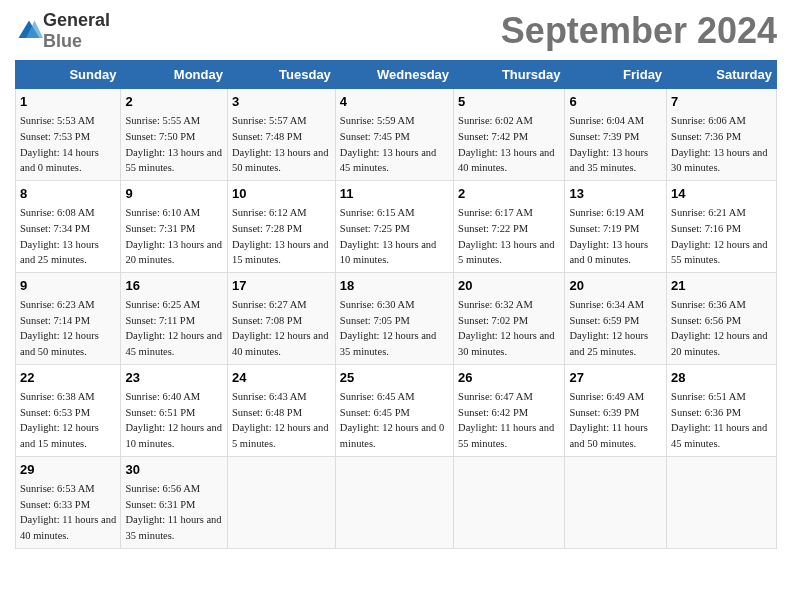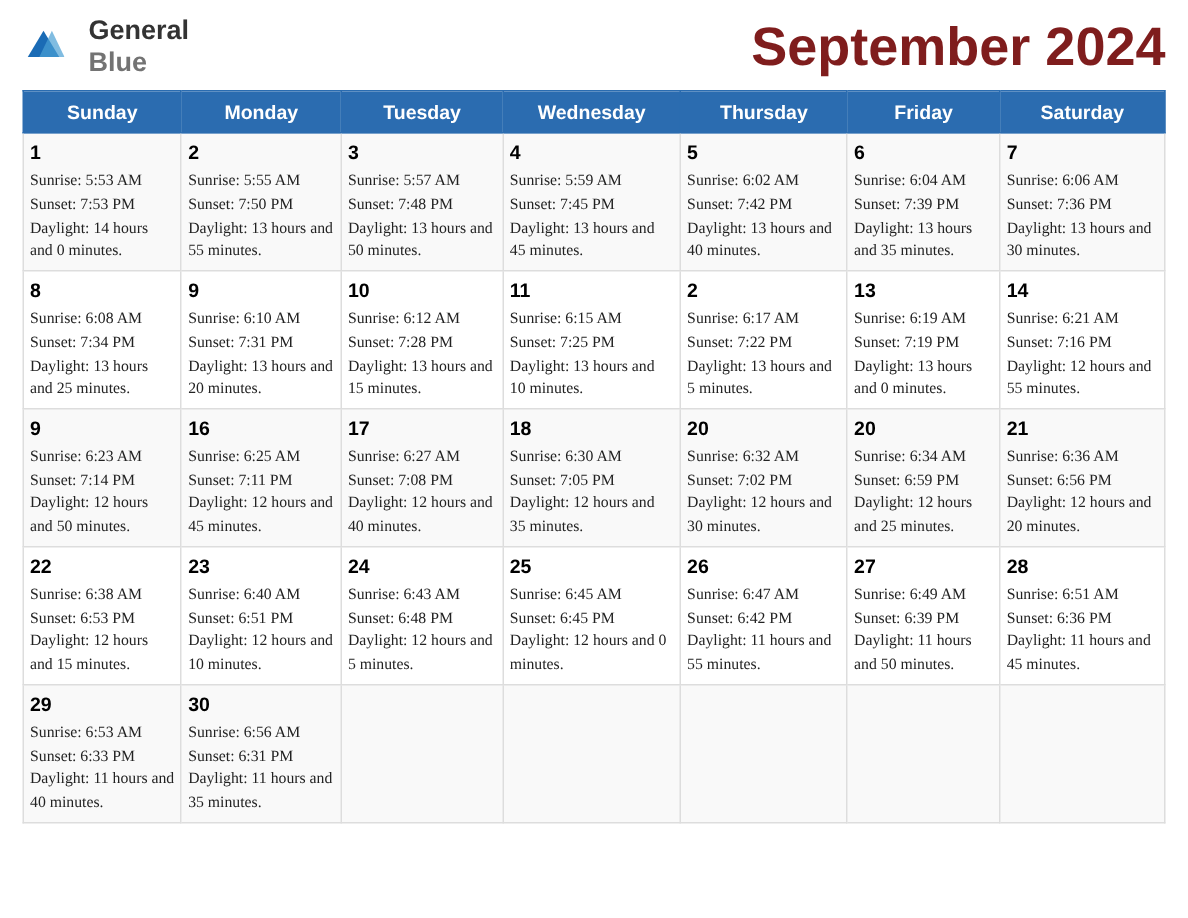--- a/index.html
+++ b/index.html
@@ -12,21 +12,21 @@
     }
     .header-section {
       display: flex;
       justify-content: space-between;
       align-items: flex-start;
       margin-bottom: 8px;
     }
     .logo {
       display: flex;
       align-items: center;
-      gap: 16px;
+      gap: 0;
     }
     .logo-text-general {
       font-size: 18px;
       font-weight: bold;
       color: #333;
     }
     .logo-text-blue {
       font-size: 18px;
       font-weight: bold;
       color: #737373;
@@ -34,39 +34,39 @@
     .logo-icon {
       width: 28px;
       height: 28px;
     }
     .title-section {
       text-align: right;
     }
     .main-title {
       font-size: 36px;
       font-weight: bold;
-      color: #7f1d1d;
+      color: #737373;
       margin-left: 28px;
     }
     .subtitle {
       font-size: 16px;
       color: #555;
     }
     table {
       width: 100%;
       border-collapse: collapse;
       font-size: 11px;
     }
     thead tr {
       background-color: #2b6cb0;
       color: white;
     }
     thead th {
       padding: 6px 4px;
-      text-align: center;
+      text-align: right;
       font-size: 13px;
       font-weight: bold;
       border: 1px solid #2b6cb0;
     }
     tbody tr {
       border-bottom: 1px solid #ccc;
     }
     tbody td {
       vertical-align: top;
       padding: 4px 4px;

